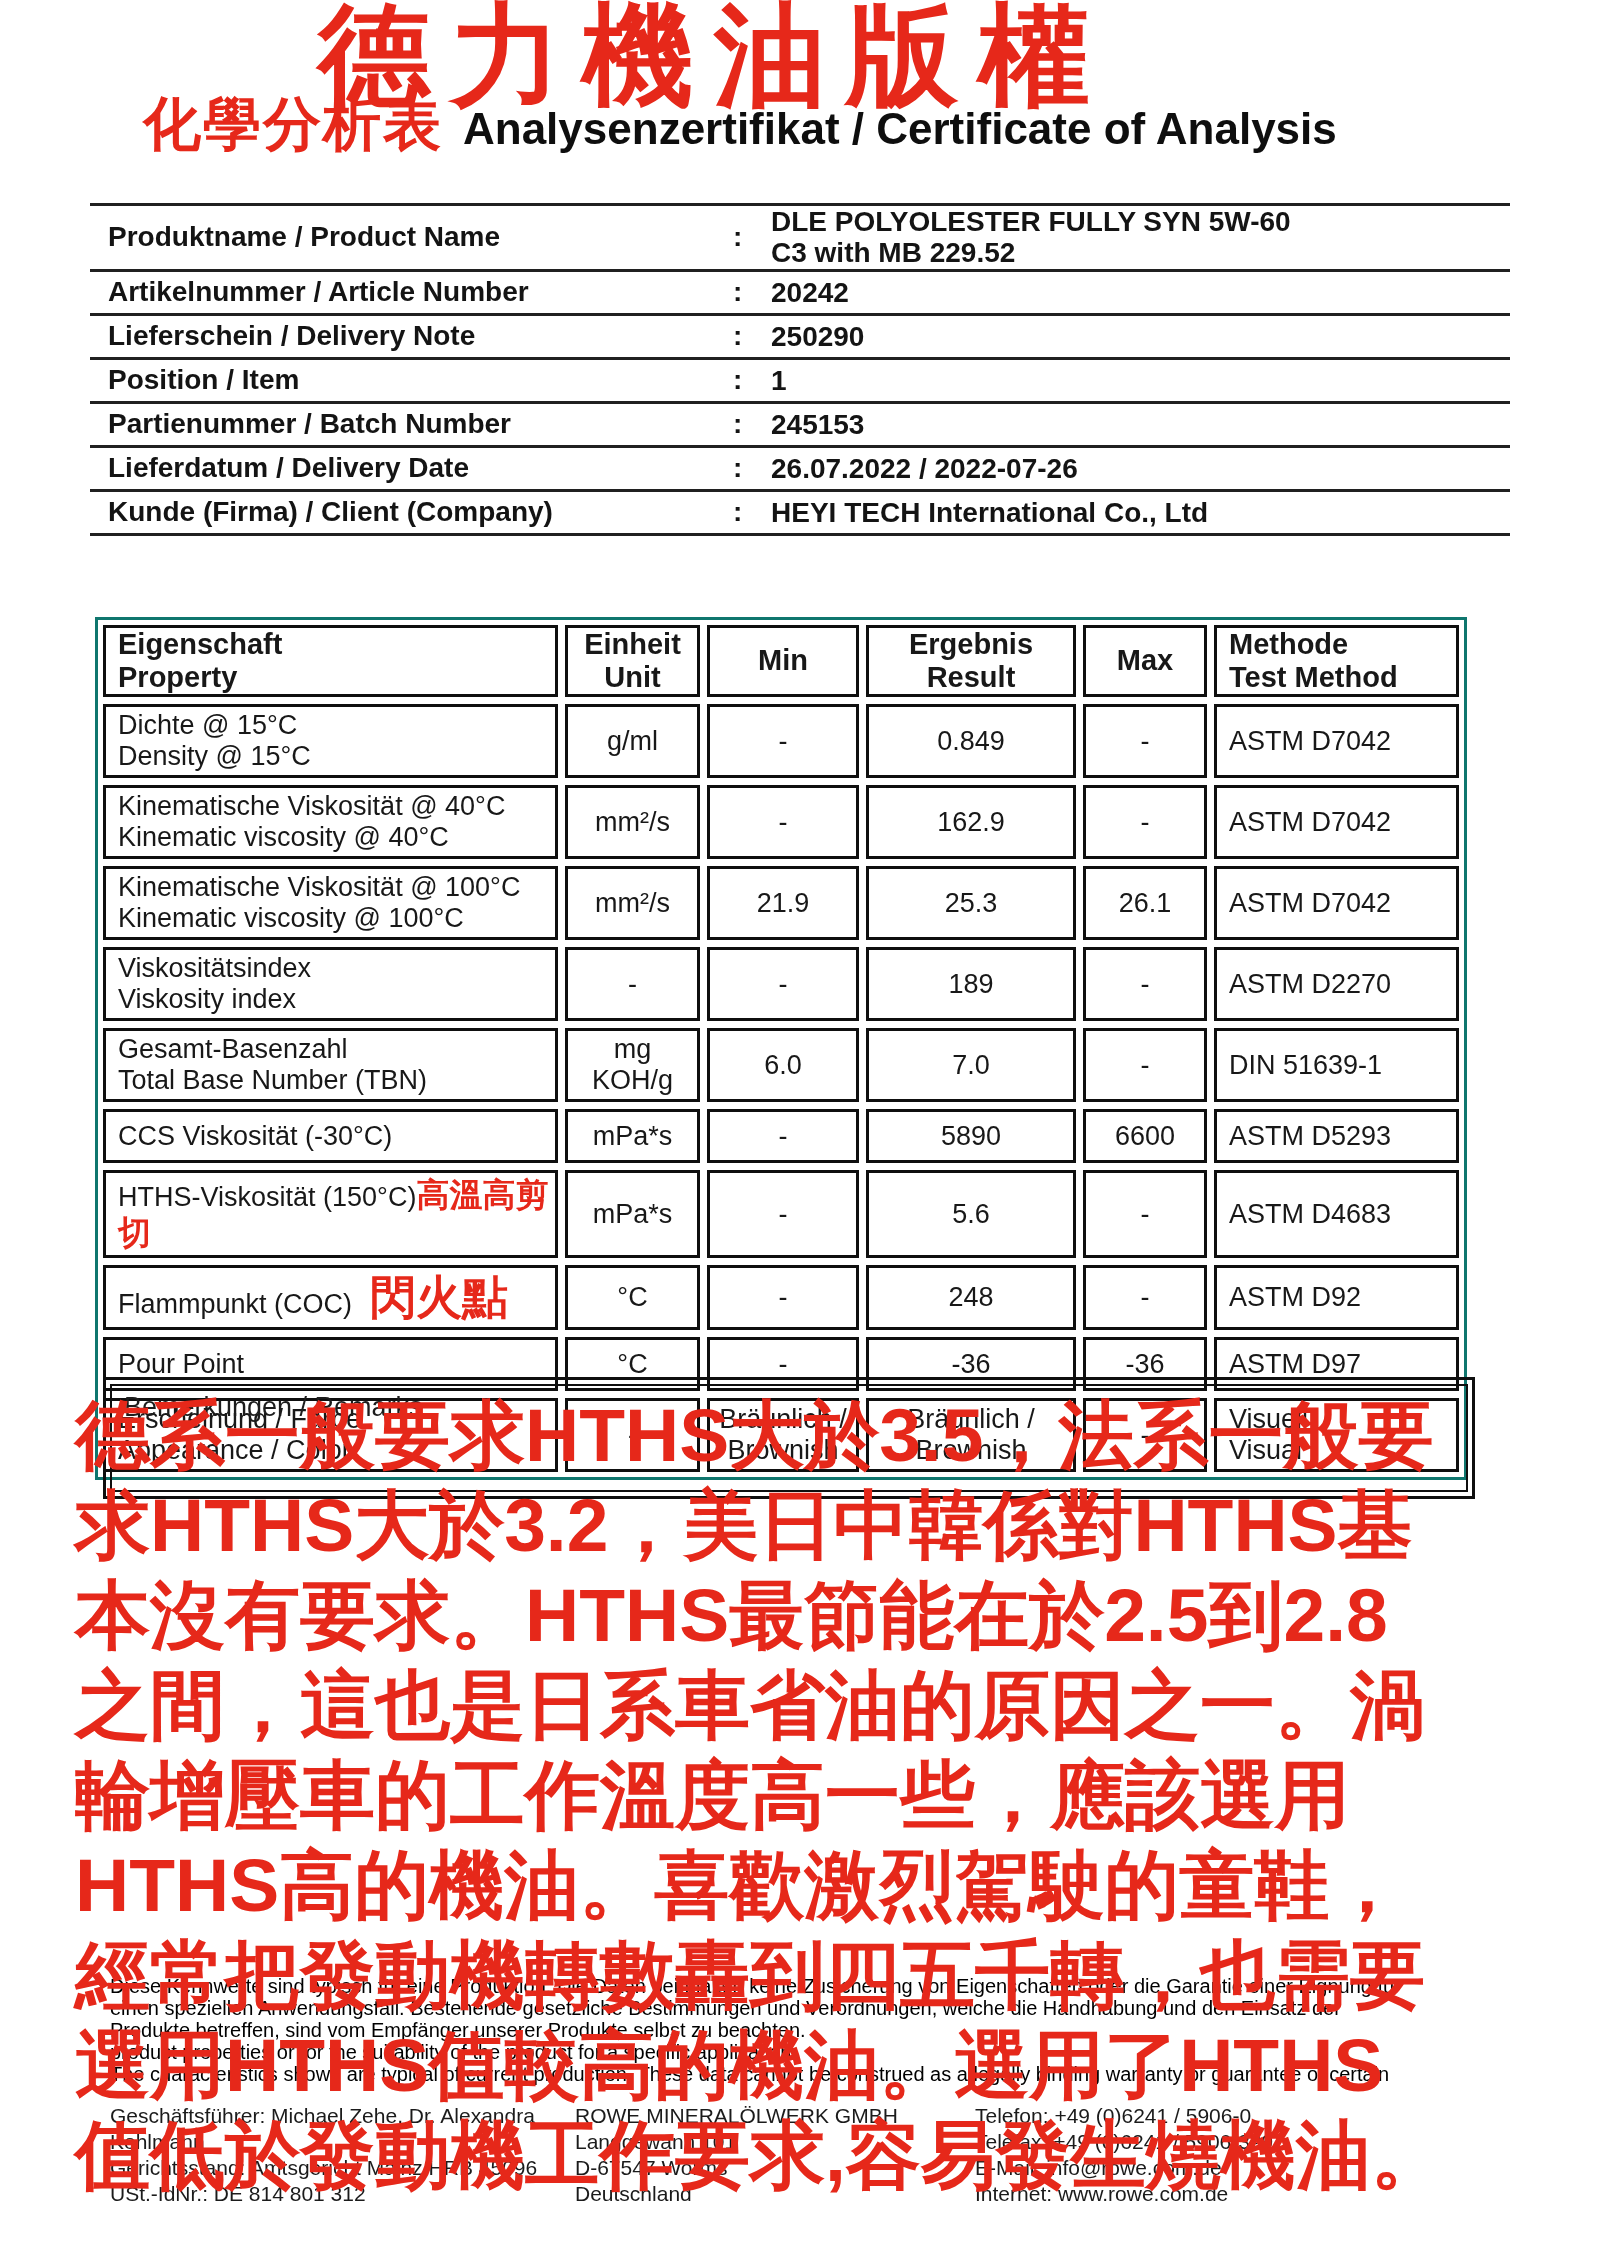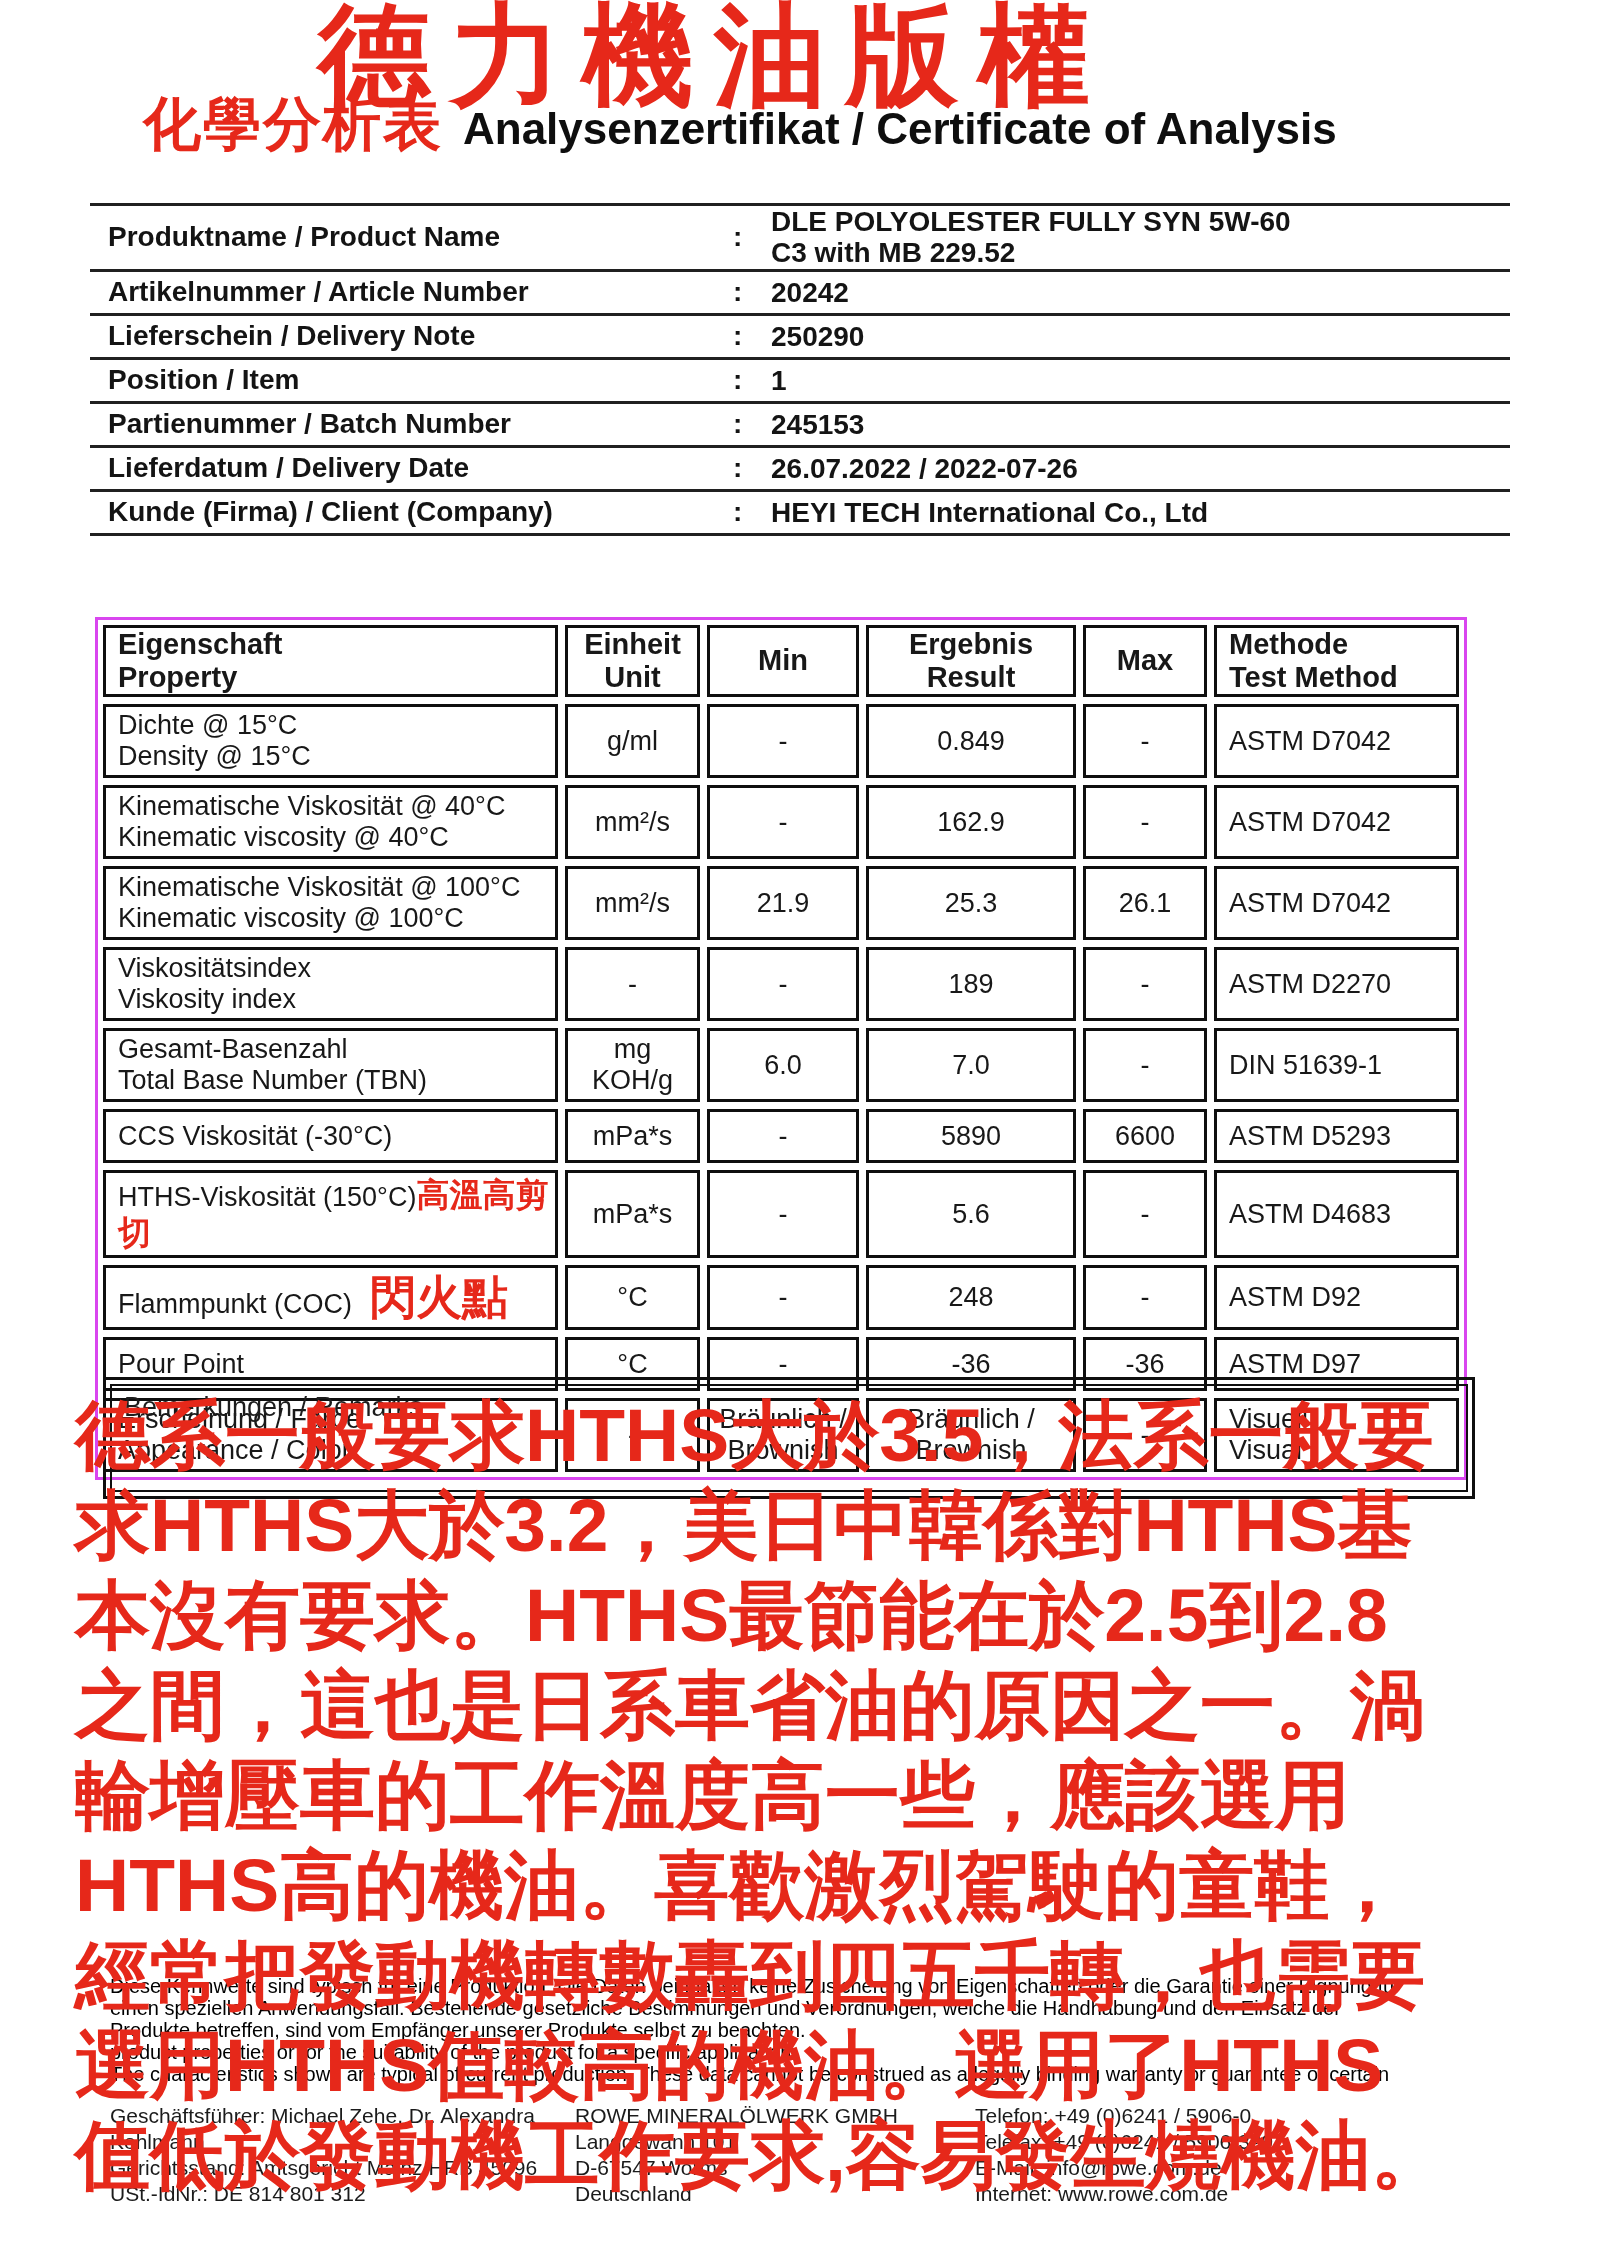--- a/index.html
+++ b/index.html
@@ -26,21 +26,21 @@
   .info-table { position:absolute; top:203px; left:90px; width:1420px; border-top:3px solid #202020; }
   .info-row { display:flex; align-items:center; border-bottom:3px solid #202020; min-height:44px; padding-left:18px; box-sizing:border-box; }
   .info-row.tall { min-height:59px; }
   .info-label { flex:0 0 625px; font-weight:bold; font-size:28px; }
   .info-sep { flex:0 0 38px; font-weight:bold; font-size:28px; }
   .info-value { font-weight:bold; font-size:28px; line-height:1.12; }
 
   
   .props-table {
     position:absolute; top:617px; left:95px; width:1372px; box-sizing:border-box;
-    border:3px solid #d946ef; padding:5px;
+    border:3px solid #0f766e; padding:5px;
     display:grid; grid-template-columns:455px 135px 152px 210px 124px 1fr;
     grid-template-rows:72px; grid-auto-rows:minmax(54px,auto); gap:7px;
     background:#fff;
   }
   .pcell {
     border:3px solid #0f0f0f; box-sizing:border-box; background:#fff;
     display:flex; flex-direction:column; justify-content:center;
     font-size:27px; line-height:1.15; padding:3px 6px; color:#181818;
   }
   .pcell.left   { align-items:flex-start; padding-left:12px; text-align:left; }

